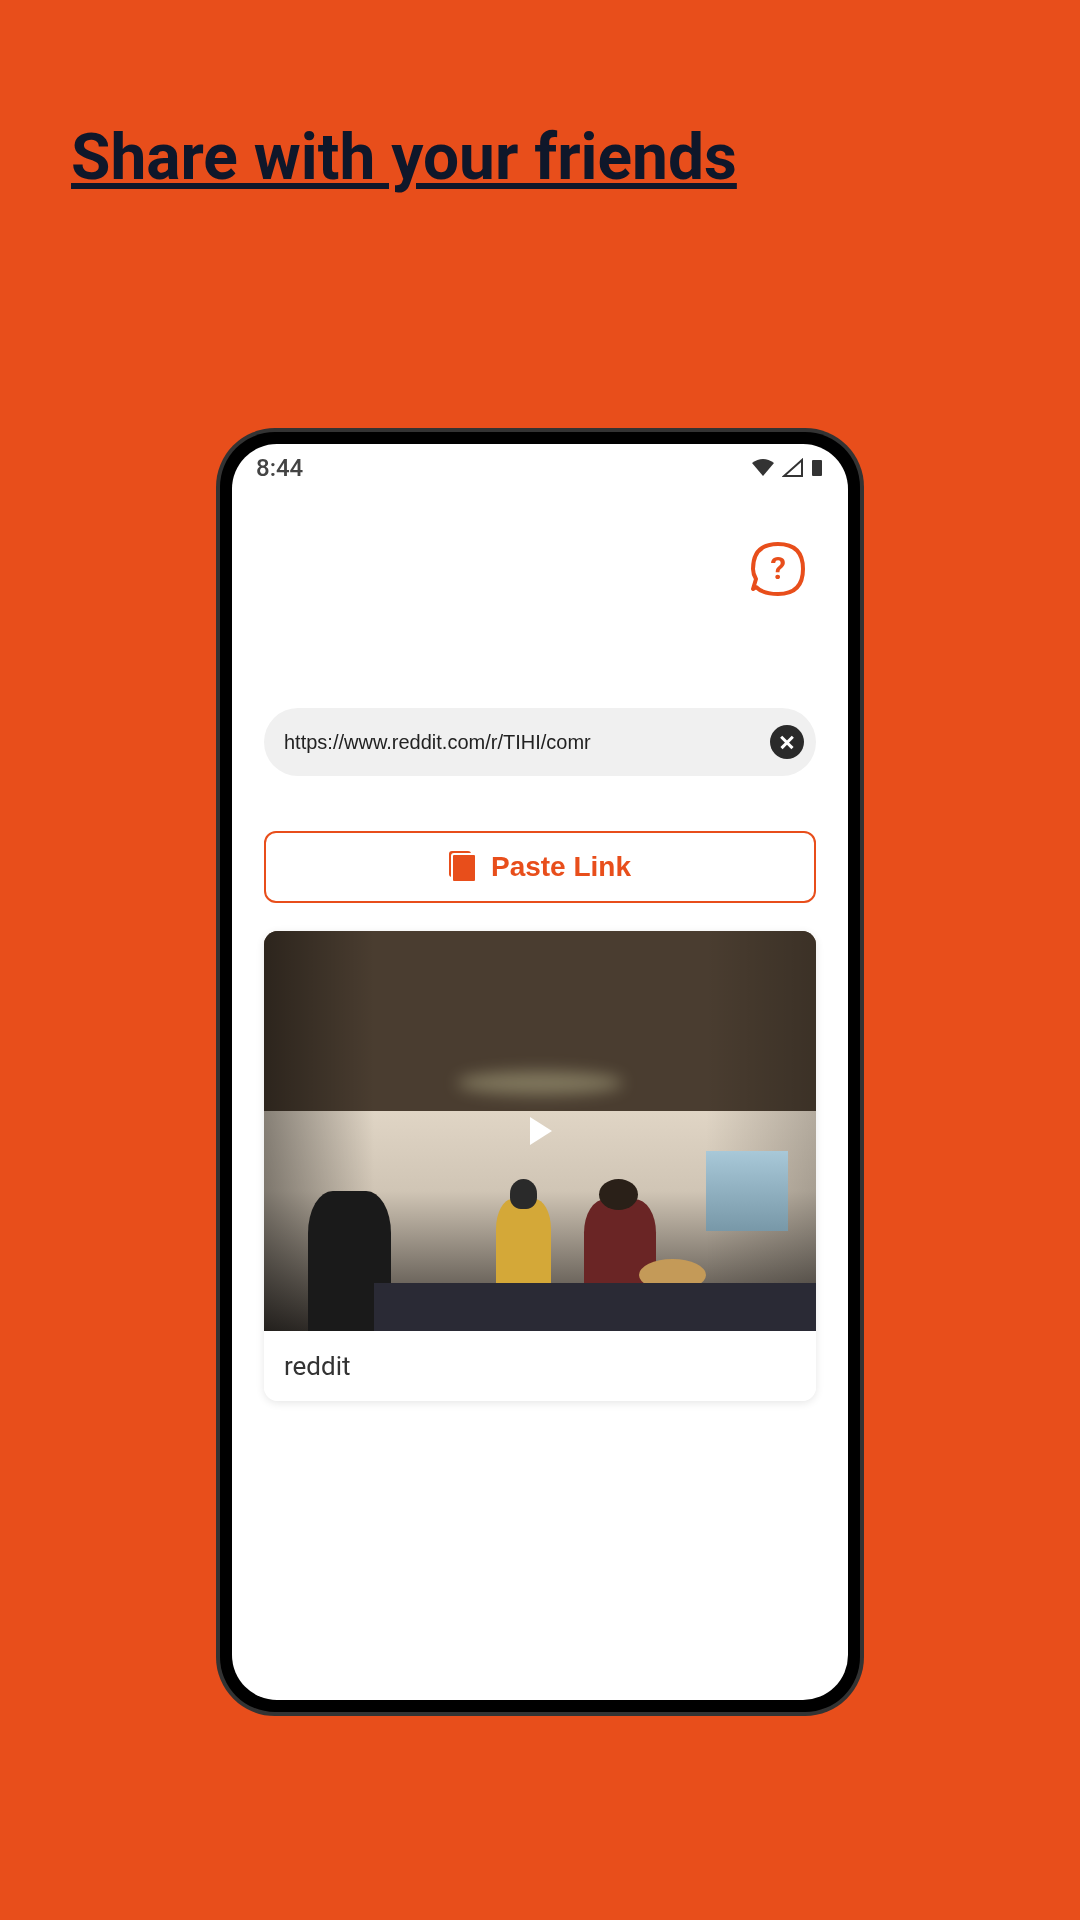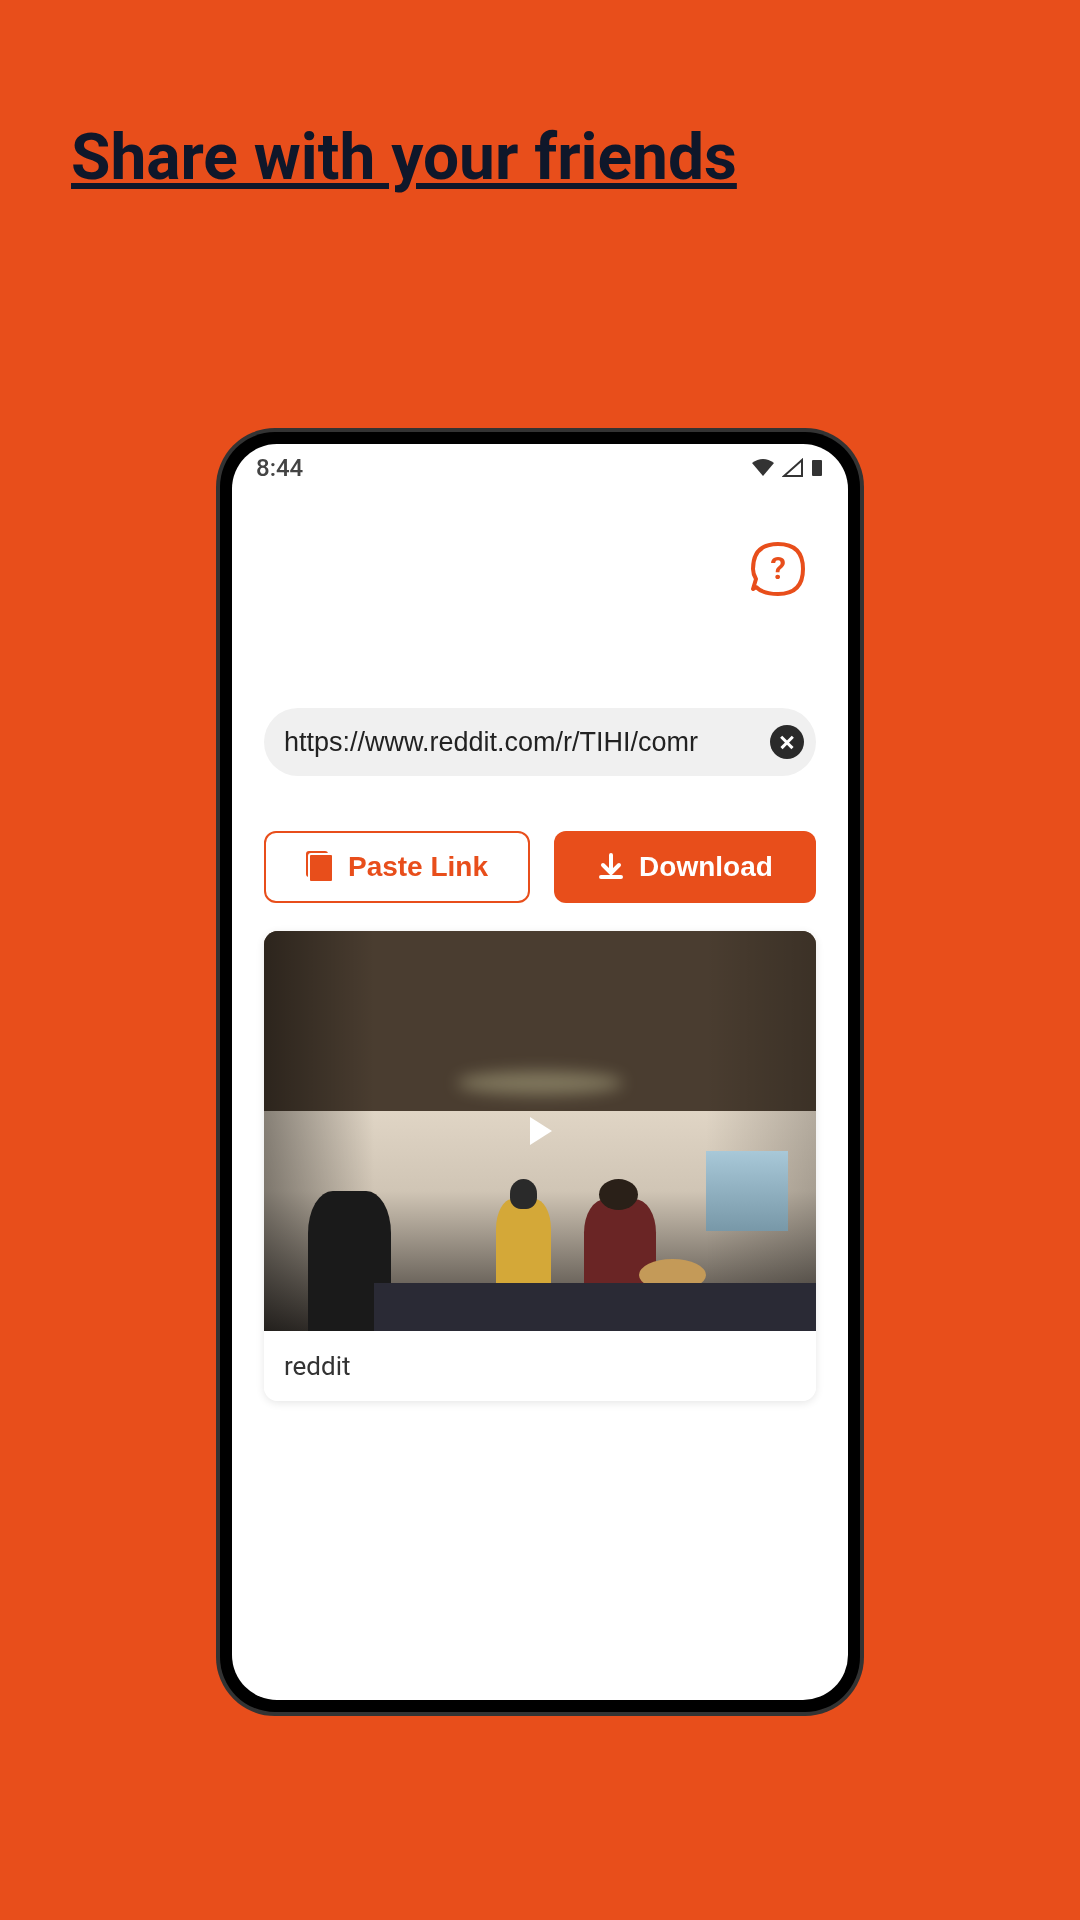--- a/index.html
+++ b/index.html
@@ -100,21 +100,21 @@
       display: flex;
       align-items: center;
       padding: 0 12px 0 20px;
       margin-bottom: 55px;
     }
     
     .url-input {
       flex: 1;
       border: none;
       background: transparent;
-      font-size: 27px;
+      font-size: 20px;
       color: #222;
       outline: none;
       white-space: nowrap;
       overflow: hidden;
     }
     
     .clear-button {
       width: 34px;
       height: 34px;
       background: #2A2A2A;
@@ -373,26 +373,20 @@
 
       <div class="url-input-container">
         <input class="url-input" type="text" value="https://www.reddit.com/r/TIHI/comr" style="">
         <div class="clear-button"></div>
       </div>
 
       <div class="button-row">
         <button class="btn btn-outline">
           <span class="paste-icon"></span>
           <span>Paste Link</span>
-        </button>
-        <button class="btn btn-filled">
-          <svg class="download-icon" viewBox="0 0 28 28">
-            <path d="M 14 2 L 14 18 M 6 12 L 14 20 L 22 12 M 4 24 L 24 24" stroke="white" stroke-width="4" fill="none" stroke-linecap="round" stroke-linejoin="round"></path>
-          </svg>
-          <span>Download</span>
         </button>
       </div>
 
       <div class="video-card">
         <div class="video-thumbnail">
           <div class="video-scene"></div>
           <div class="ceiling-light"></div>
           <div class="window-right"></div>
           <div class="person-1"></div>
           <div class="person-2"></div>

